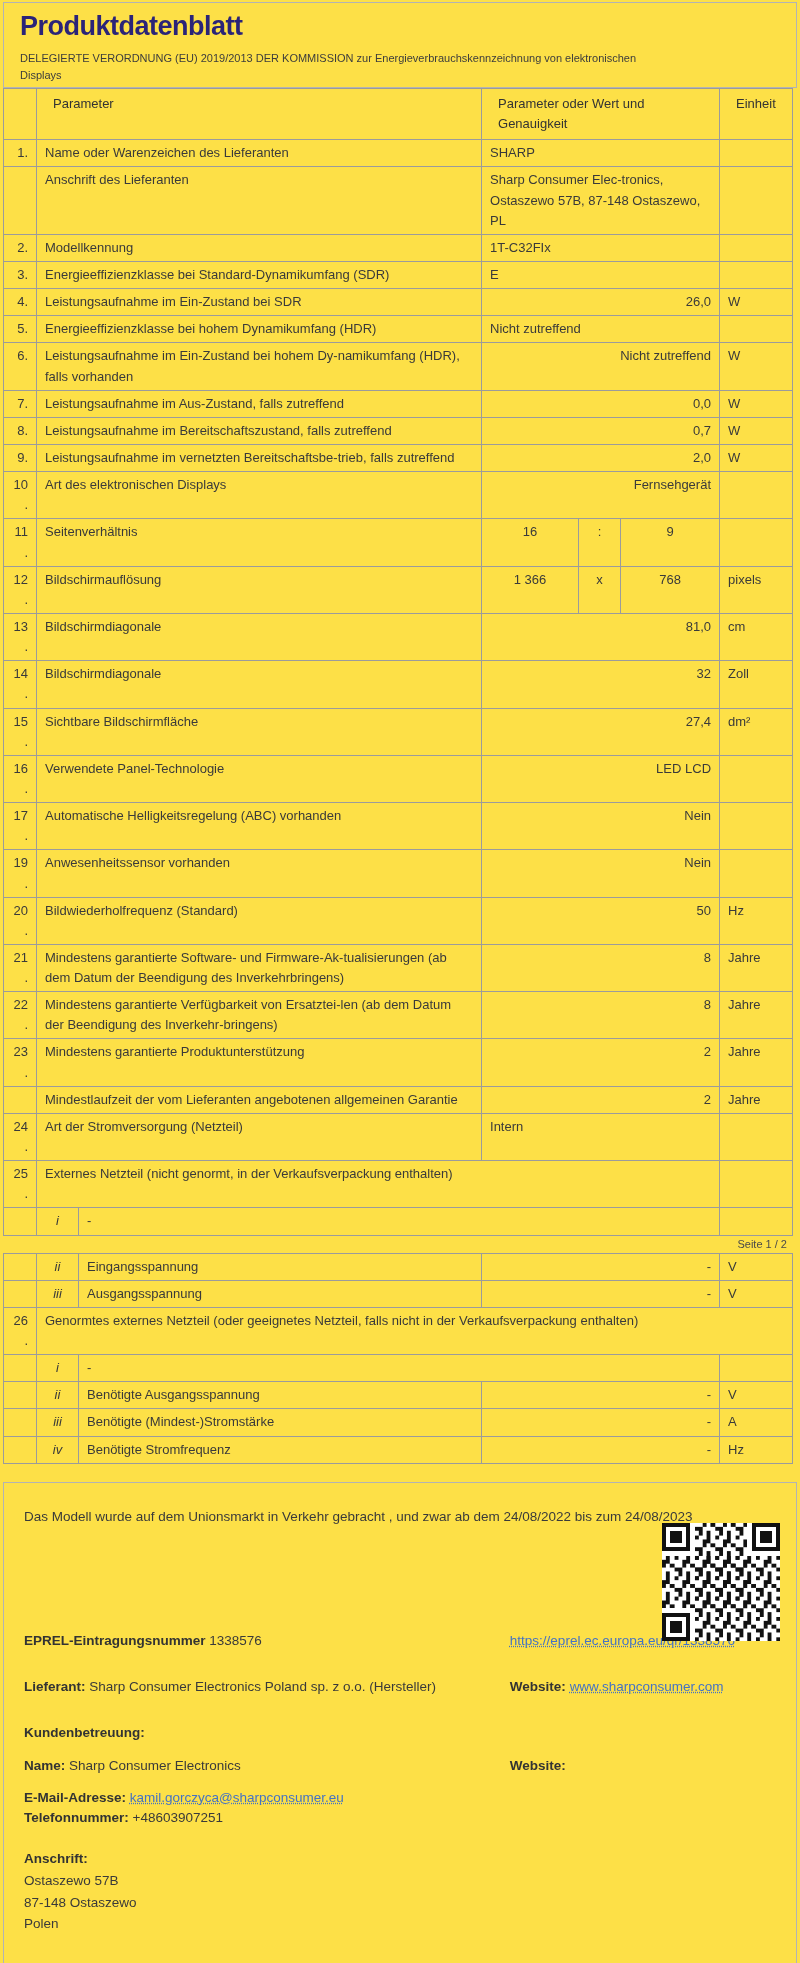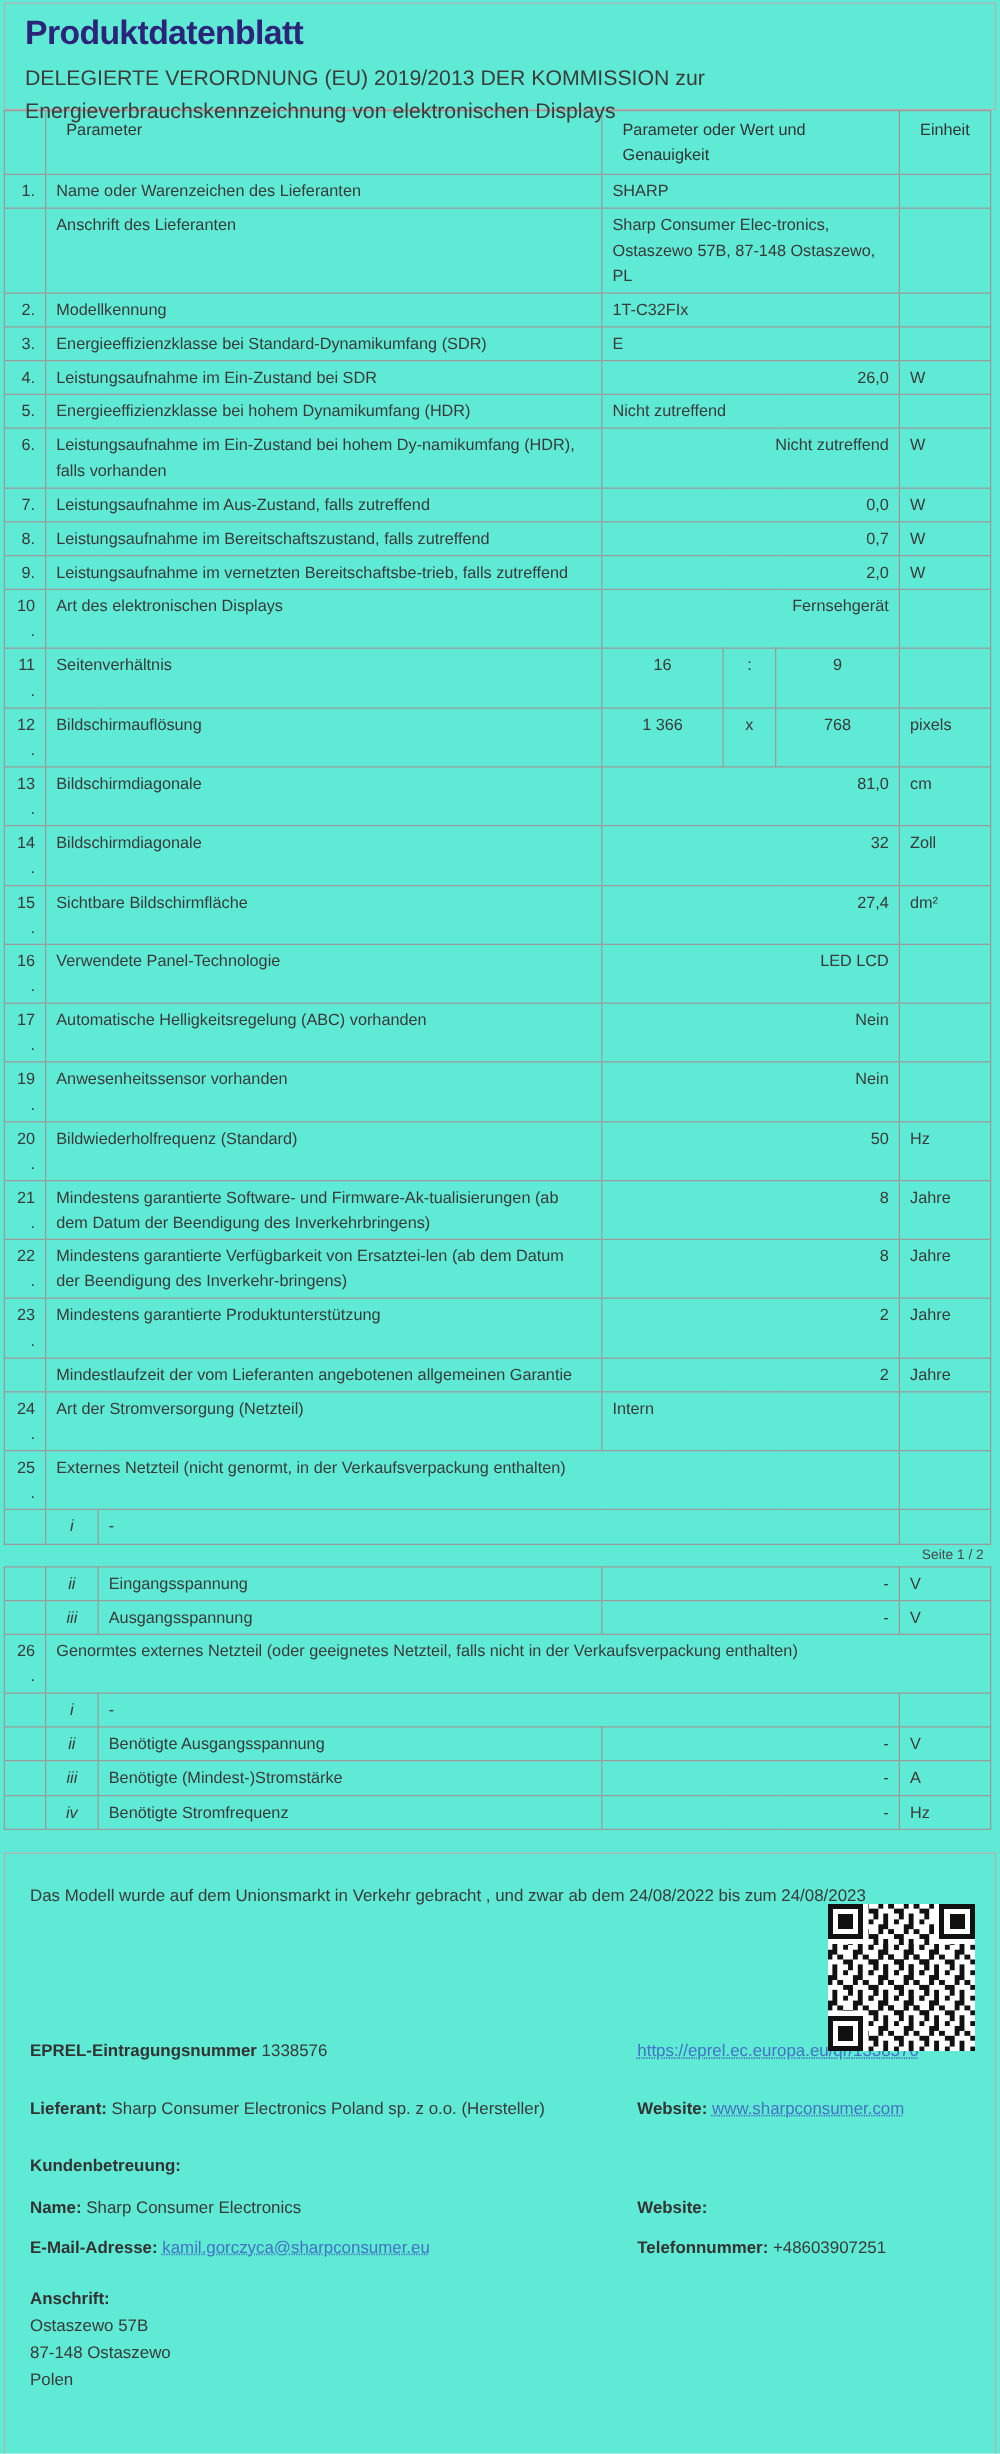--- a/index.html
+++ b/index.html
@@ -1,23 +1,23 @@
 <!DOCTYPE html>
 <html><head>
 <meta charset="utf-8">
 <style>
   html,body{margin:0;padding:0;background:#fff;}
   body{font-family:"Liberation Sans","DejaVu Sans",sans-serif;color:#3a3a3a;font-size:13px;}
-  .page{position:relative;width:800px;height:1963px;background:#5eead4;overflow:hidden;}
+  .page{position:relative;width:800px;height:1963px;background:#fde047;overflow:hidden;}
 
   
   .header-box{box-sizing:border-box;margin:2px 3px 0 3px;width:794px;height:86px;
     border:1px solid #b3b3b3;padding:6px 16px 0 16px;}
   .doc-title{font-size:27px;font-weight:bold;color:#2b2478;letter-spacing:-0.5px;margin:2px 0 8px 0;}
-  .doc-subtitle{font-size:17px;line-height:1.5;color:#3c3c3c;width:620px;}
+  .doc-subtitle{font-size:11px;line-height:1.5;color:#3c3c3c;width:620px;}
 
   
   table.dtable{border-collapse:collapse;table-layout:fixed;width:790px;margin-left:3px;}
   table.dtable td{border:1px solid #9b9b9b;padding:3px 8px;vertical-align:top;line-height:1.55;
     overflow:hidden;word-wrap:break-word;}
   table.dtable tr.thead td{font-weight:normal;padding:5px 16px;color:#333;}
   td.c-num{text-align:right;padding-right:6px;color:#3a3a3a;}
   td.c-roman{font-style:italic;text-align:center;padding-left:4px;padding-right:4px;}
   td.vl{text-align:left;}
   td.vr{text-align:right;}
@@ -29,21 +29,21 @@
   .footer-box{box-sizing:border-box;position:relative;margin:18px 3px 0 3px;width:794px;min-height:494px;
     border:1px solid #b3b3b3;padding:24px 20px 18px 20px;font-size:13.5px;line-height:1.5;}
   .statement{width:752px;margin-bottom:104px;}
   .qr{position:absolute;top:40px;right:16px;width:118px;height:118px;}
   .f-row{display:flex;align-items:flex-start;}
   .f-left{width:533px;}
   .f-right{width:292px;}
   .lbl{font-weight:bold;color:#333;}
   a.link{color:#4472c4;text-decoration:underline;text-decoration-style:dotted;cursor:pointer;word-break:break-all;}
   .mb-lg{margin-bottom:26px;}
-  .mb-md{margin-bottom:20px;}
+  .mb-md{margin-bottom:20px;flex-direction:column;}
   .mb-sm{margin-bottom:12px;}
   .addr-line{line-height:1.6;}
 </style>
 </head>
 <body>
 
 <div class="page">
 
   <div class="header-box">
     <div class="doc-title">Produktdatenblatt</div>

